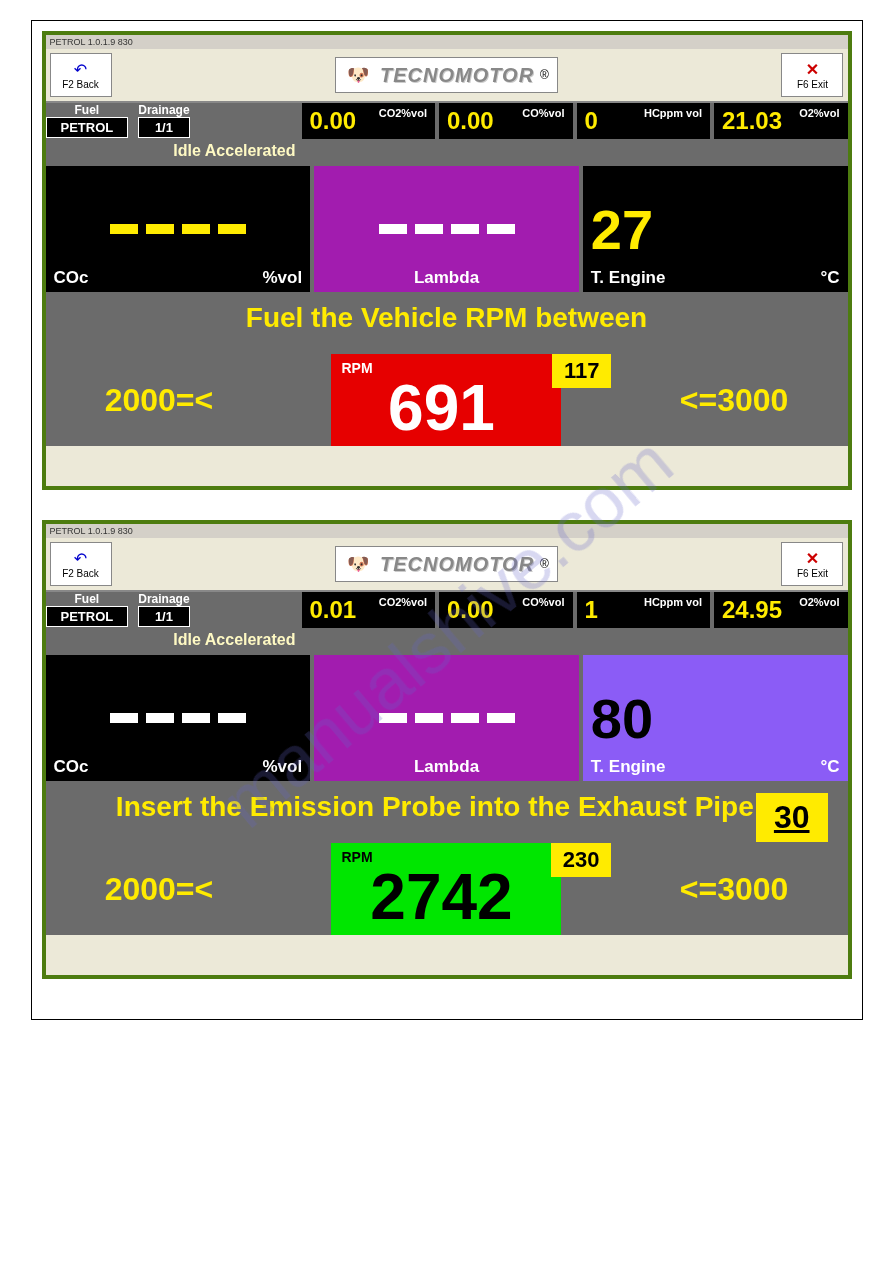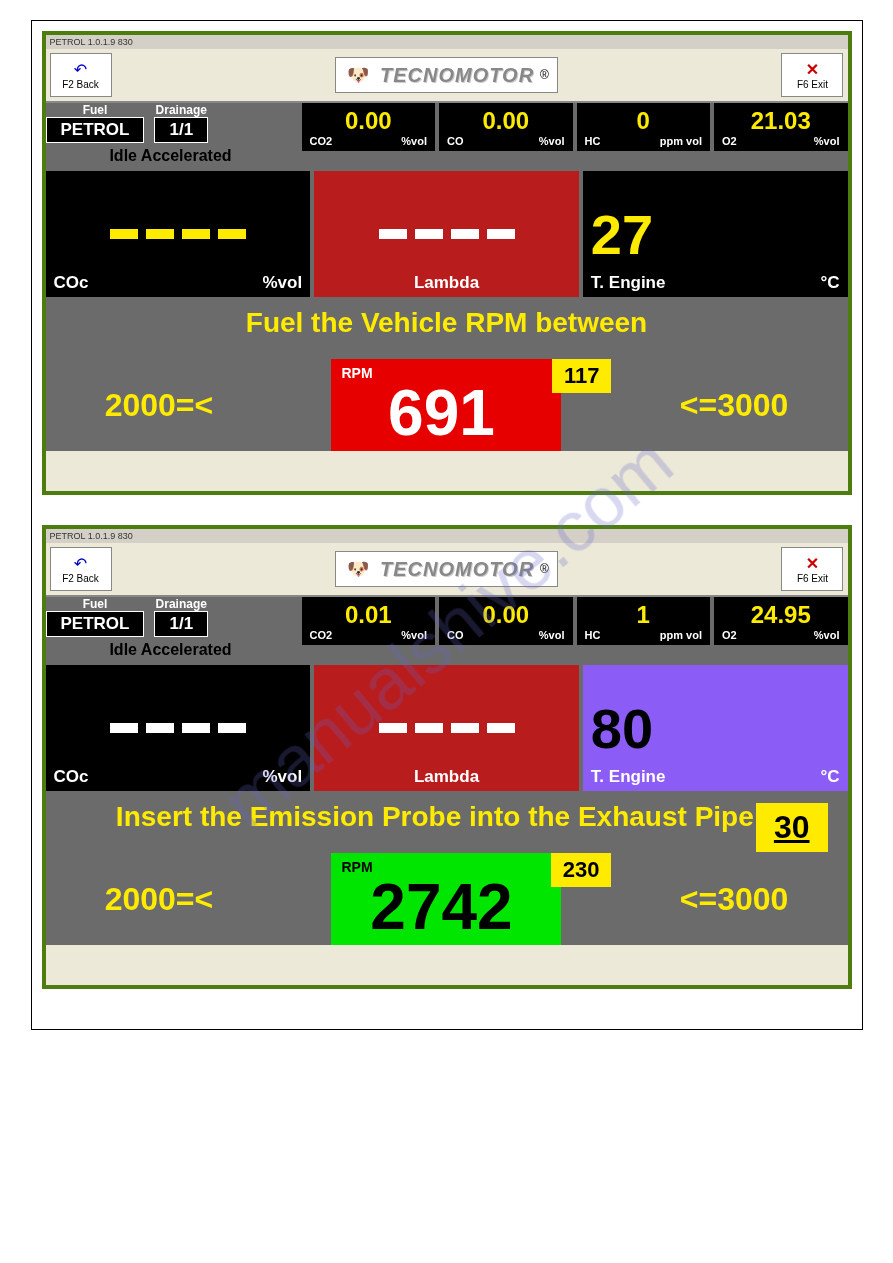--- a/index.html
+++ b/index.html
@@ -98,41 +98,41 @@
 .meta-label {
   color: #fff;
   font-size: 12px;
   font-weight: bold;
 }
 .meta-value {
   background: #000;
   color: #fff;
   border: 1px solid #fff;
   padding: 2px 14px;
-  font-size: 17px;
+  font-size: 13px;
   font-weight: bold;
 }
 .idle-text {
-  color: #000000;
+  color: #fef9c3;
   font-weight: bold;
   font-size: 16px;
-  text-align: center;
+  text-align: right;
   margin-top: 4px;
 }
 .gas-row {
   display: flex;
   gap: 4px;
   flex: 1;
 }
 .gas-cell {
   background: #000;
   flex: 1;
   padding: 4px 8px;
   display: flex;
-  flex-direction: column;
+  flex-direction: row;
   justify-content: space-between;
 }
 .gas-value {
   color: #ffeb00;
   font-size: 24px;
   font-weight: bold;
   text-align: center;
 }
 .gas-label-row {
   display: flex;
@@ -149,21 +149,21 @@
 .big-cell {
   flex: 1;
   height: 110px;
   display: flex;
   flex-direction: column;
   justify-content: center;
   position: relative;
   padding: 8px;
 }
 .big-black { background: #000; }
-.big-red { background: #b91c1c; }
+.big-red { background: #a21caf; }
 .big-gray { background: #8b5cf6; }
 .big-dashes {
   display: flex;
   gap: 8px;
   justify-content: center;
 }
 .dash {
   width: 28px;
   height: 10px;
 }

